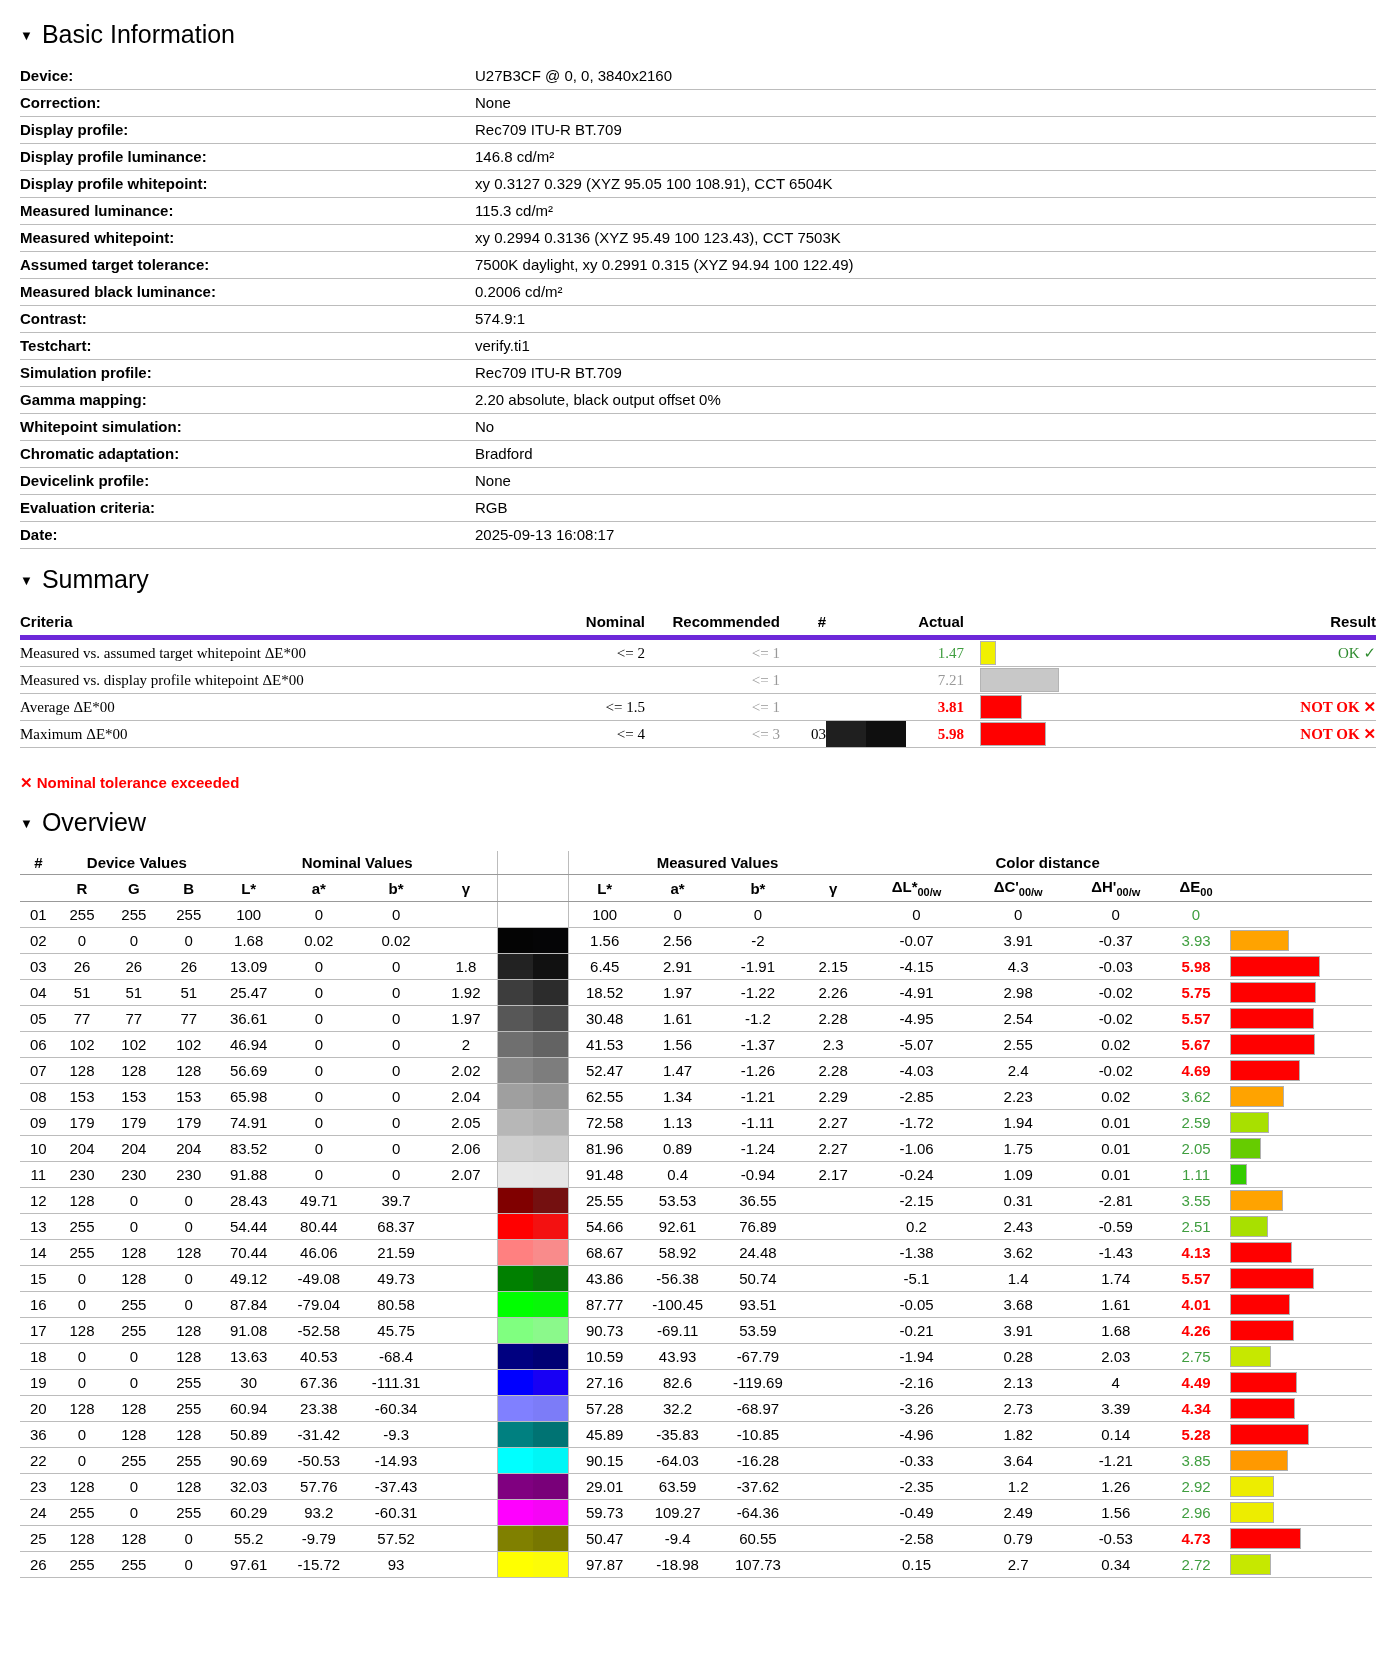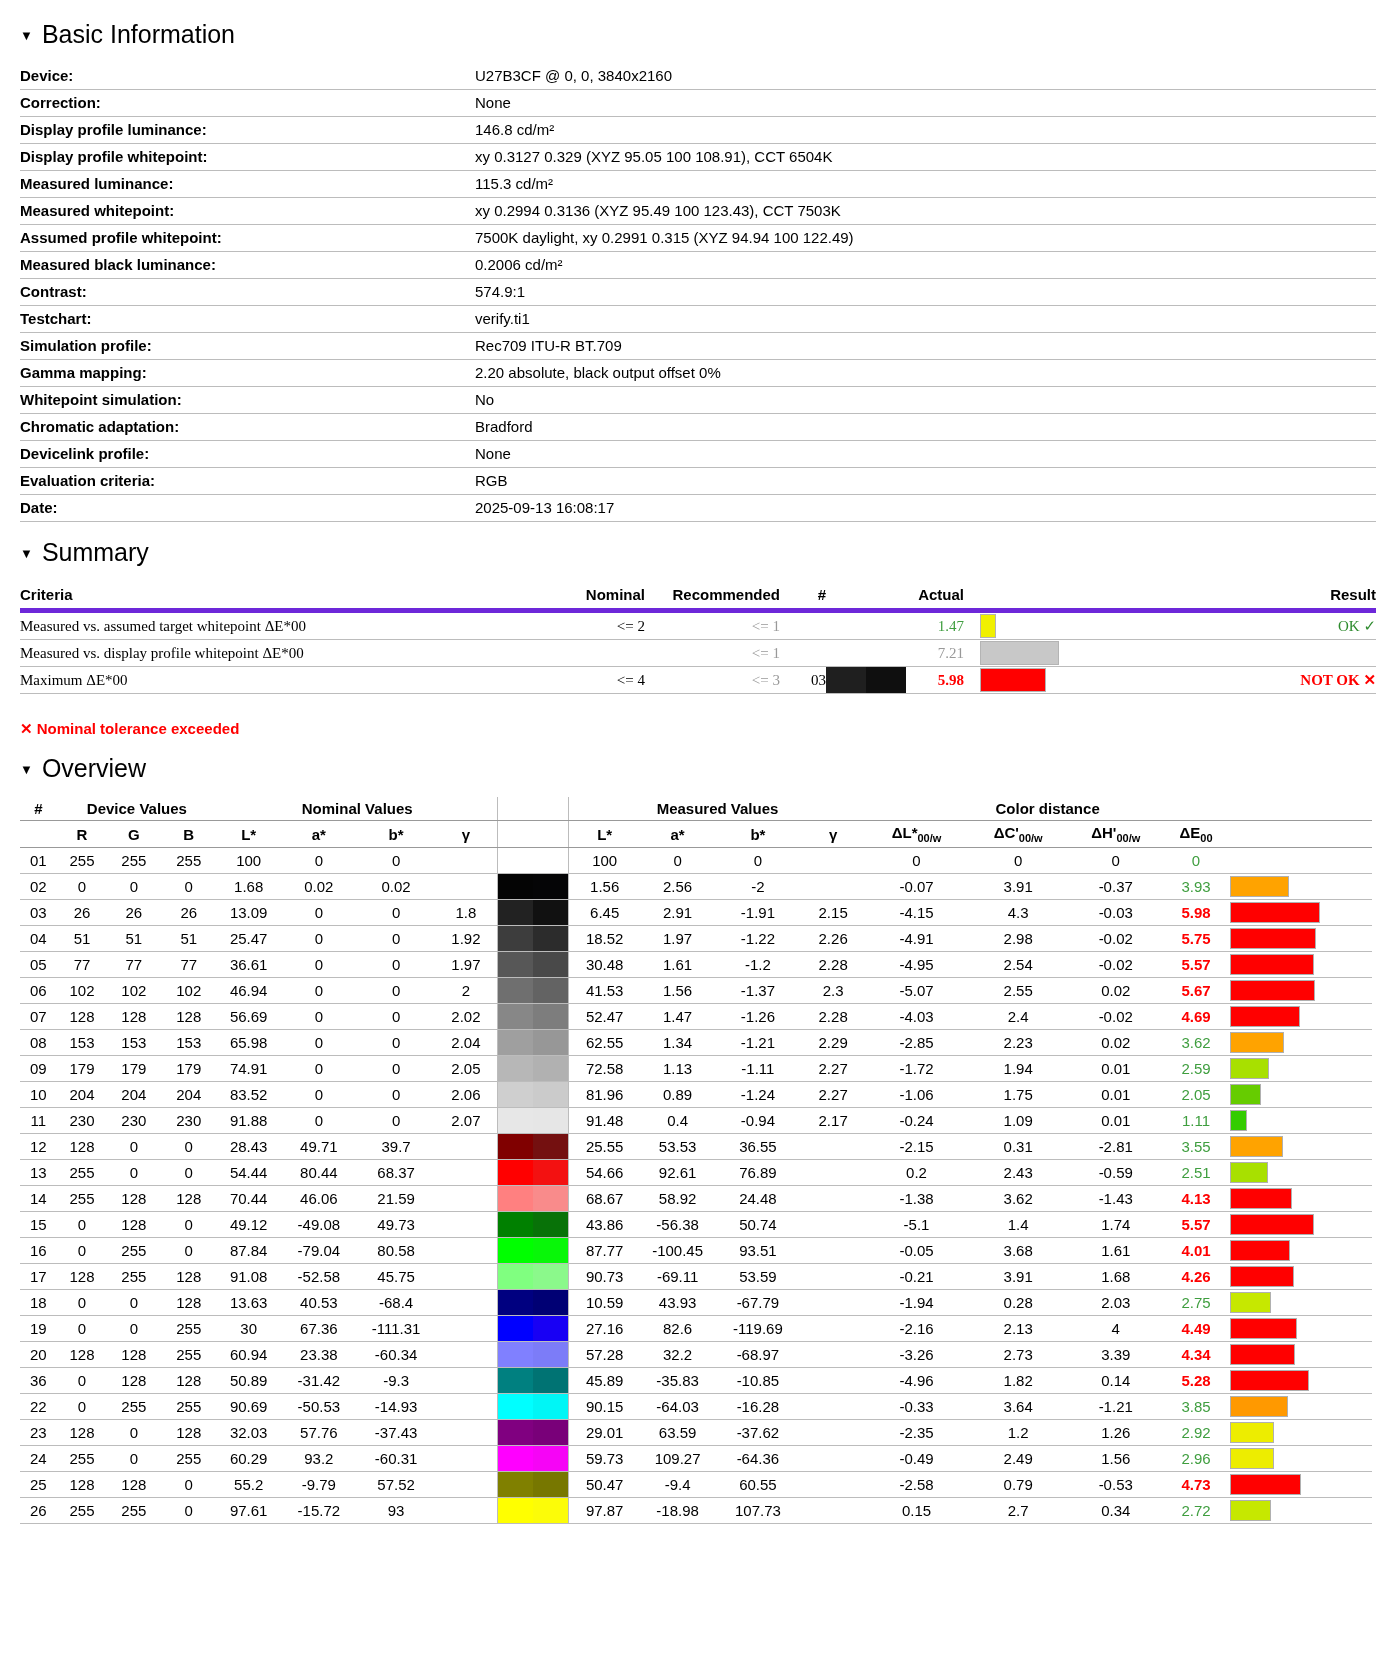--- a/index.html
+++ b/index.html
@@ -48,37 +48,41 @@
     <tbody id="basic-body">
         <tr>
           <th>Device:</th>
           <td>U27B3CF @ 0, 0, 3840x2160</td>
         </tr>
         <tr>
           <th>Correction:</th>
           <td>None</td>
         </tr>
         <tr>
+          <th>Display profile:</th>
+          <td>Rec709 ITU-R BT.709</td>
+        </tr>
+        <tr>
           <th>Display profile luminance:</th>
           <td>146.8 cd/m²</td>
         </tr>
         <tr>
           <th>Display profile whitepoint:</th>
           <td>xy 0.3127 0.329 (XYZ 95.05 100 108.91), CCT 6504K</td>
         </tr>
         <tr>
           <th>Measured luminance:</th>
           <td>115.3 cd/m²</td>
         </tr>
         <tr>
           <th>Measured whitepoint:</th>
           <td>xy 0.2994 0.3136 (XYZ 95.49 100 123.43), CCT 7503K</td>
         </tr>
         <tr>
-          <th>Assumed profile whitepoint:</th>
+          <th>Assumed target tolerance:</th>
           <td>7500K daylight, xy 0.2991 0.315 (XYZ 94.94 100 122.49)</td>
         </tr>
         <tr>
           <th>Measured black luminance:</th>
           <td>0.2006 cd/m²</td>
         </tr>
         <tr>
           <th>Contrast:</th>
           <td>574.9:1</td>
         </tr>
@@ -159,20 +163,32 @@
           <td class="al">Measured vs. display profile whitepoint ΔE*00</td>
           <td class="ac"></td>
           <td class="ac gray">&lt;= 1</td>
           <td class="ac"></td>
           <td></td>
           <td class="ar gray">7.21</td>
           <td class="barcell">
             <div class="sumbar" style="width: 79px; background: rgb(200, 200, 200);"></div>
           </td>
           <td class="ac "></td>
+        </tr>
+        <tr>
+          <td class="al">Average ΔE*00</td>
+          <td class="ac">&lt;= 1.5</td>
+          <td class="ac gray">&lt;= 1</td>
+          <td class="ac"></td>
+          <td></td>
+          <td class="ar red">3.81</td>
+          <td class="barcell">
+            <div class="sumbar" style="width: 42px; background: rgb(255, 0, 0);"></div>
+          </td>
+          <td class="ac notok">NOT OK ✕</td>
         </tr>
         <tr>
           <td class="al">Maximum ΔE*00</td>
           <td class="ac">&lt;= 4</td>
           <td class="ac gray">&lt;= 3</td>
           <td class="ac">03</td>
           <td>
             <div class="sumswatch">
               <div class="half" style="background: rgb(31, 31, 31);"></div>
               <div class="half" style="background: rgb(15, 15, 15);"></div>

